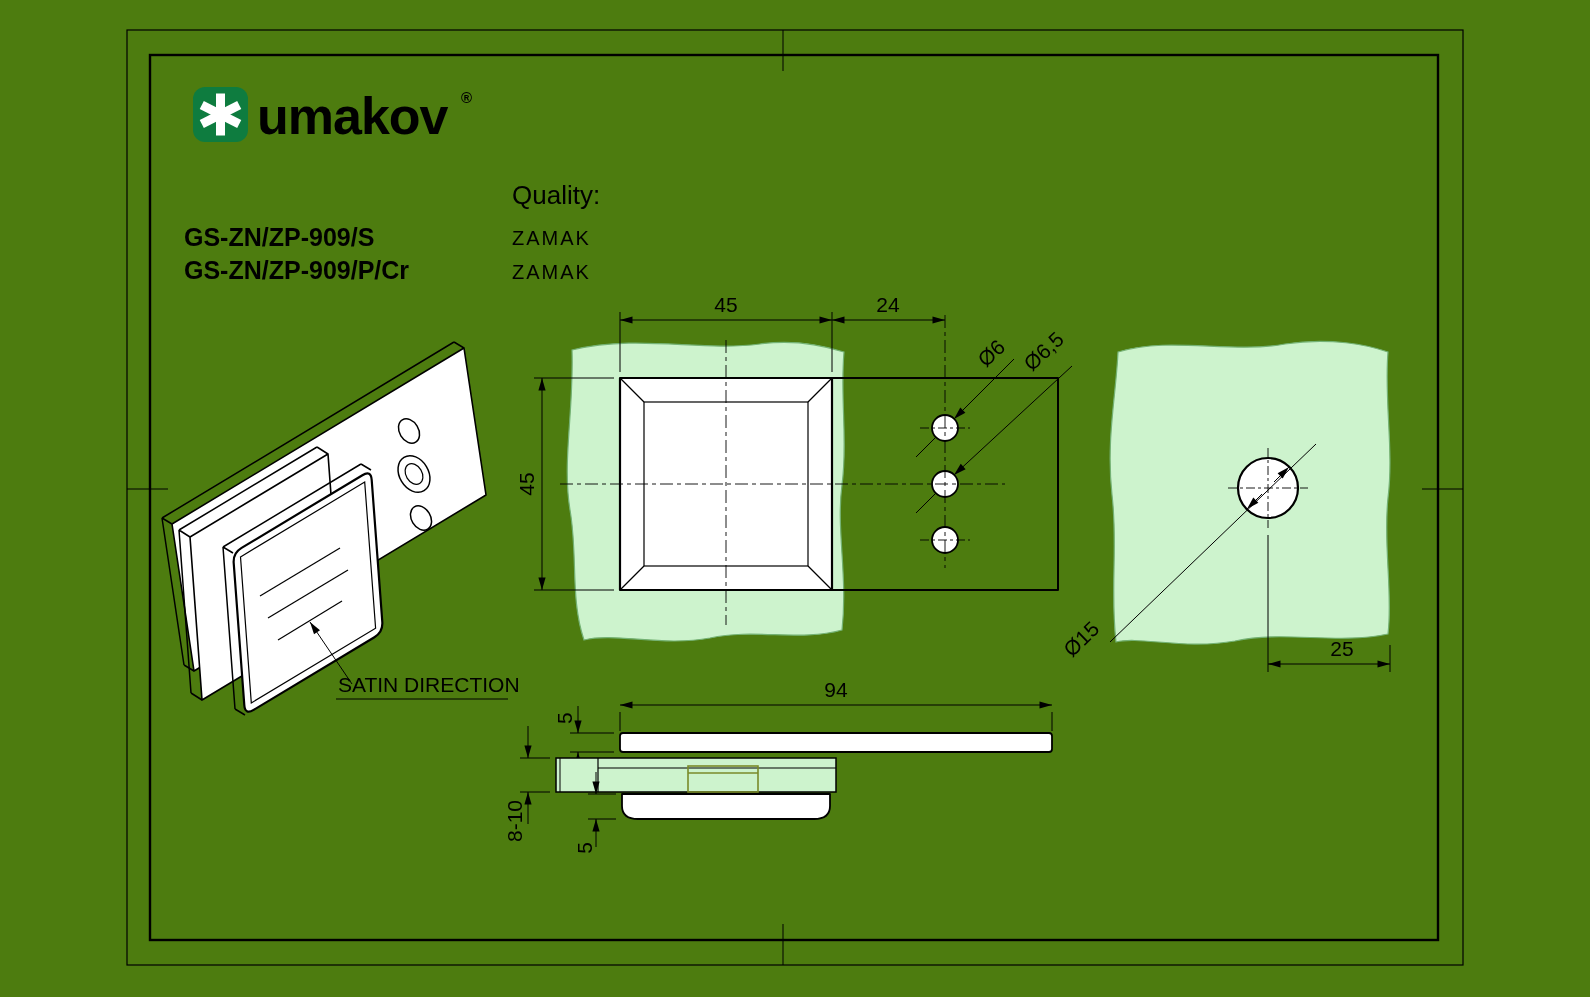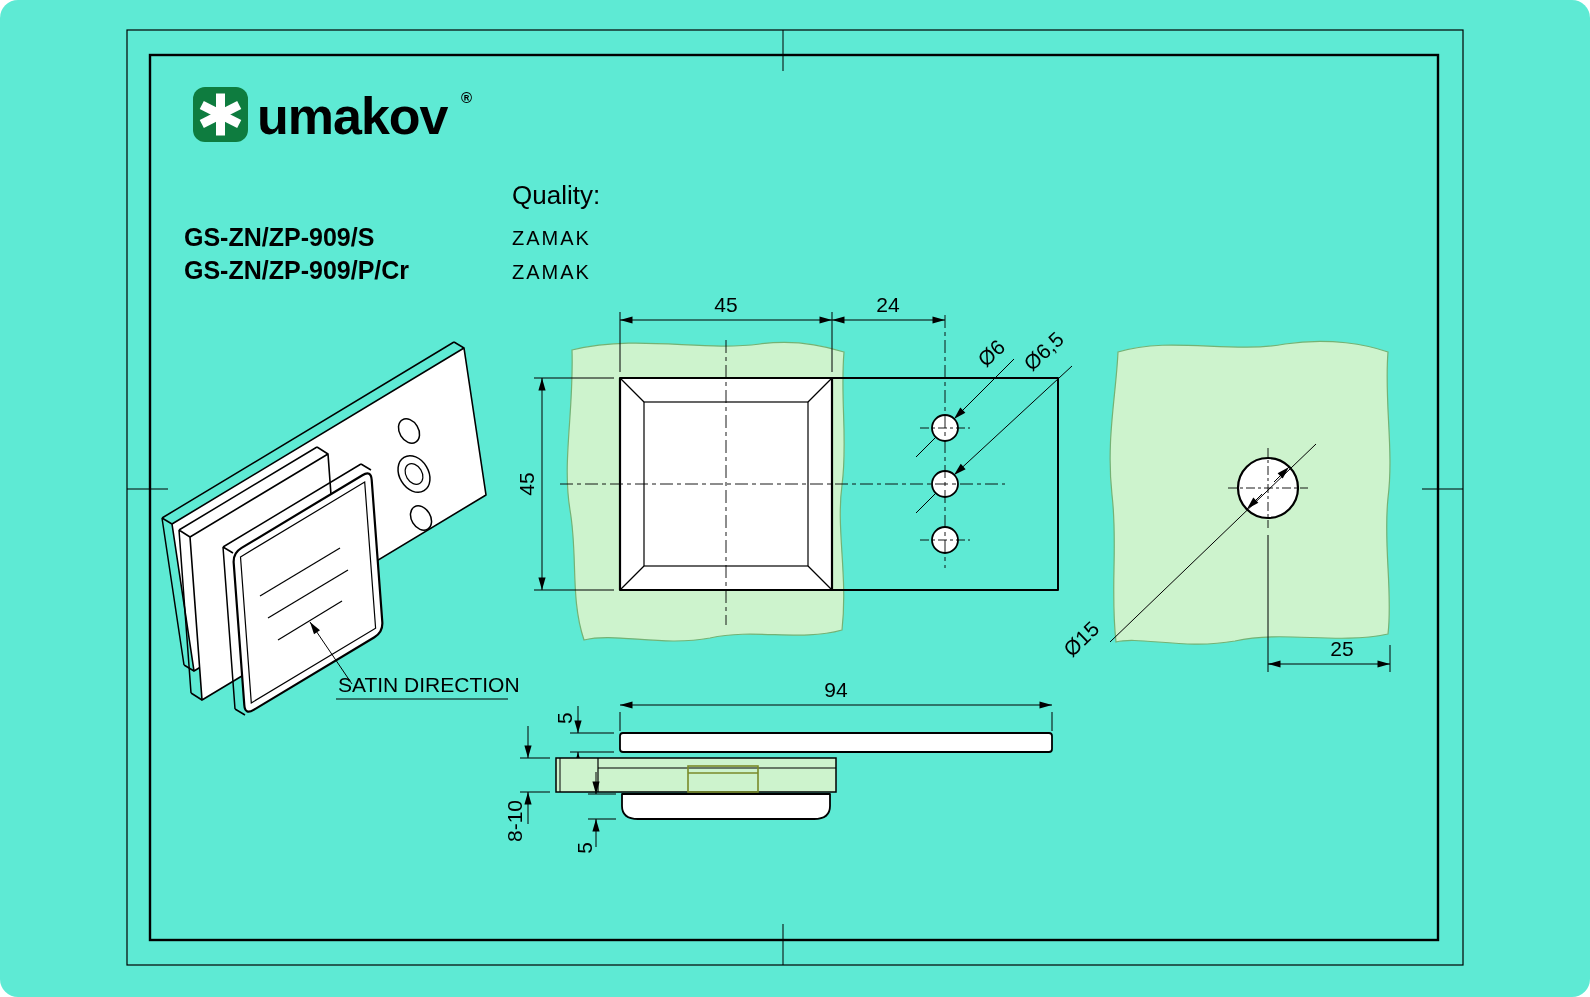--- a/index.html
+++ b/index.html
@@ -1,17 +1,17 @@
 <!DOCTYPE html>
 <html><head>
 <meta charset="utf-8">
 <style>
   html,body { margin:0; padding:0; background:#fff; }
-  .page { position:relative; width:1590px; height:997px; background:#5eead4;
-          font-family:"Liberation Sans", sans-serif; overflow:hidden;border-radius:18px; }
+  .page { position:relative; width:1590px; height:997px; background:#4d7c0f;
+          font-family:"Liberation Sans", sans-serif; overflow:hidden; }
   svg { display:block; }
   .s1   { stroke:#000; stroke-width:1;   fill:none; }
   .s12  { stroke:#000; stroke-width:1.2; fill:none; }
   .s15  { stroke:#000; stroke-width:1.5; fill:none; stroke-linejoin:round; }
   .wfill  { fill:#fff; stroke:#000; stroke-width:1.6; stroke-linejoin:round; }
   .wfill2 { fill:#fff; stroke:#000; stroke-width:2.2; stroke-linejoin:round; }
   .chain  { stroke:#000; stroke-width:.9; fill:none; stroke-dasharray:13 4 4 4; }
   .chain2 { stroke:#000; stroke-width:.9; fill:none; stroke-dasharray:9 3 3 3; }
   .dim    { stroke:#000; stroke-width:1; fill:none; }
   .glass  { stroke:#74b274; stroke-width:1.2; }

